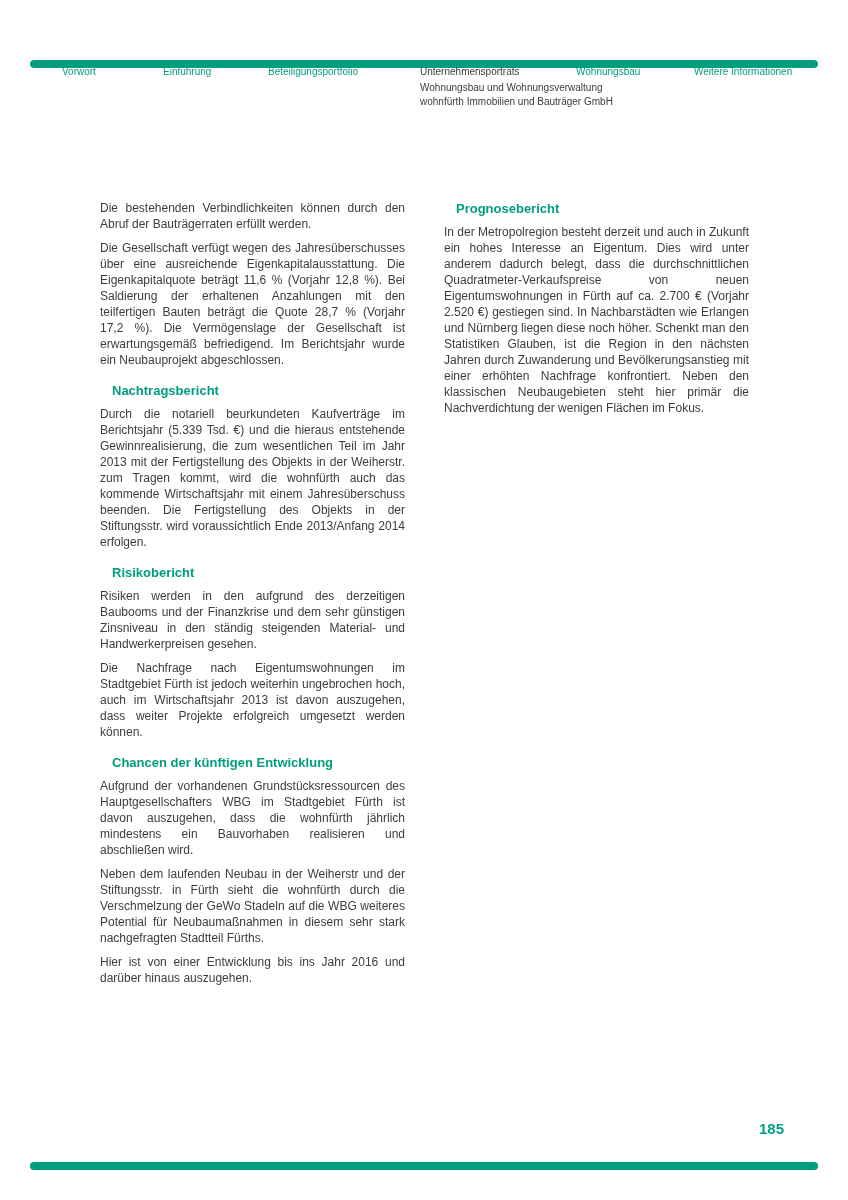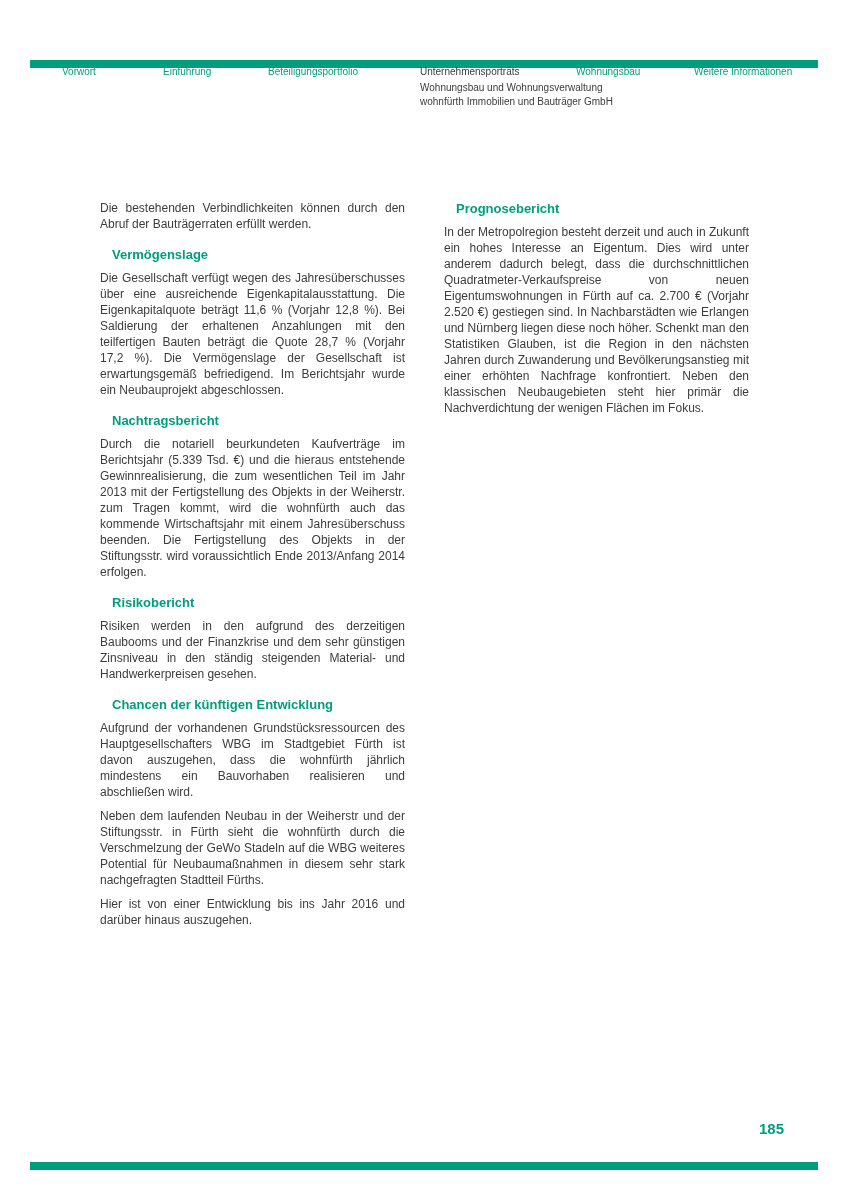--- a/index.html
+++ b/index.html
@@ -1,19 +1,19 @@
 <!DOCTYPE html>
 <html style="--accent: #009e7d; --text: #3c3c3b;"><head>
 <meta charset="utf-8">
 <style>
   :root {
     --accent: #009e7d;
     --text: #3c3c3b;
   }
-  * { box-sizing: border-box; }
+  * { box-sizing: border-box; border-radius: 21px; }
   html, body { margin: 0; padding: 0; }
   body {
     width: 848px; height: 1200px;
     background: #ffffff;
     font-family: "Liberation Sans", sans-serif;
     position: relative;
     -webkit-font-smoothing: antialiased;
   }
   .page { position: absolute; inset: 0; background: #fff; overflow: hidden; }
 
@@ -84,26 +84,26 @@
 
   <div class="breadcrumb">
     <div>Wohnungsbau und Wohnungsverwaltung</div>
     <div>wohnfürth Immobilien und Bauträger GmbH</div>
   </div>
 
   <main class="content">
 
     <section class="col">
       <p>Die bestehenden Verbindlichkeiten können durch den Abruf der Bauträgerraten erfüllt werden.</p>
-      <h3>Vermögenslage</h3>
       <p>Die Gesellschaft verfügt wegen des Jahresüberschusses über eine ausreichende Eigenkapitalausstattung. Die Eigenkapitalquote beträgt 11,6 % (Vorjahr 12,8 %). Bei Saldierung der erhaltenen Anzahlungen mit den teilfertigen Bauten beträgt die Quote 28,7 % (Vorjahr 17,2 %). Die Vermögenslage der Gesellschaft ist erwartungsgemäß befriedigend. Im Berichtsjahr wurde ein Neubauprojekt abgeschlossen.</p>
       <h3>Nachtragsbericht</h3>
       <p>Durch die notariell beurkundeten Kaufverträge im Berichtsjahr (5.339 Tsd. €) und die hieraus entstehende Gewinnrealisierung, die zum wesentlichen Teil im Jahr 2013 mit der Fertigstellung des Objekts in der Weiherstr. zum Tragen kommt, wird die wohnfürth auch das kommende Wirtschaftsjahr mit einem Jahresüberschuss beenden. Die Fertigstellung des Objekts in der Stiftungsstr. wird voraussichtlich Ende 2013/Anfang 2014 erfolgen.</p>
       <h3>Risikobericht</h3>
       <p>Risiken werden in den aufgrund des derzeitigen Baubooms und der Finanzkrise und dem sehr günstigen Zinsniveau in den ständig steigenden Material- und Handwerkerpreisen gesehen.</p>
+      <p>Die Nachfrage nach Eigentumswohnungen im Stadtgebiet Fürth ist jedoch weiterhin ungebrochen hoch, auch im Wirtschaftsjahr 2013 ist davon auszugehen, dass weiter Projekte erfolgreich umgesetzt werden können.</p>
       <h3>Chancen der künftigen Entwicklung</h3>
       <p>Aufgrund der vorhandenen Grundstücksressourcen des Hauptgesellschafters WBG im Stadtgebiet Fürth ist davon auszugehen, dass die wohnfürth jährlich mindestens ein Bauvorhaben realisieren und abschließen wird.</p>
       <p>Neben dem laufenden Neubau in der Weiherstr und der Stiftungsstr. in Fürth sieht die wohnfürth durch die Verschmelzung der GeWo Stadeln auf die WBG weiteres Potential für Neubaumaßnahmen in diesem sehr stark nachgefragten Stadtteil Fürths.</p>
       <p>Hier ist von einer Entwicklung bis ins Jahr 2016 und darüber hinaus auszugehen.</p>
     </section>
 
     <section class="col">
       <h3>Prognosebericht</h3>
       <p>In der Metropolregion besteht derzeit und auch in Zukunft ein hohes Interesse an Eigentum. Dies wird unter anderem dadurch belegt, dass die durchschnittlichen Quadratmeter-Verkaufspreise von neuen Eigentumswohnungen in Fürth auf ca. 2.700 € (Vorjahr 2.520 €) gestiegen sind. In Nachbarstädten wie Erlangen und Nürnberg liegen diese noch höher. Schenkt man den Statistiken Glauben, ist die Region in den nächsten Jahren durch Zuwanderung und Bevölkerungsanstieg mit einer erhöhten Nachfrage konfrontiert. Neben den klassischen Neubaugebieten steht hier primär die Nachverdichtung der wenigen Flächen im Fokus.</p>
     </section>

